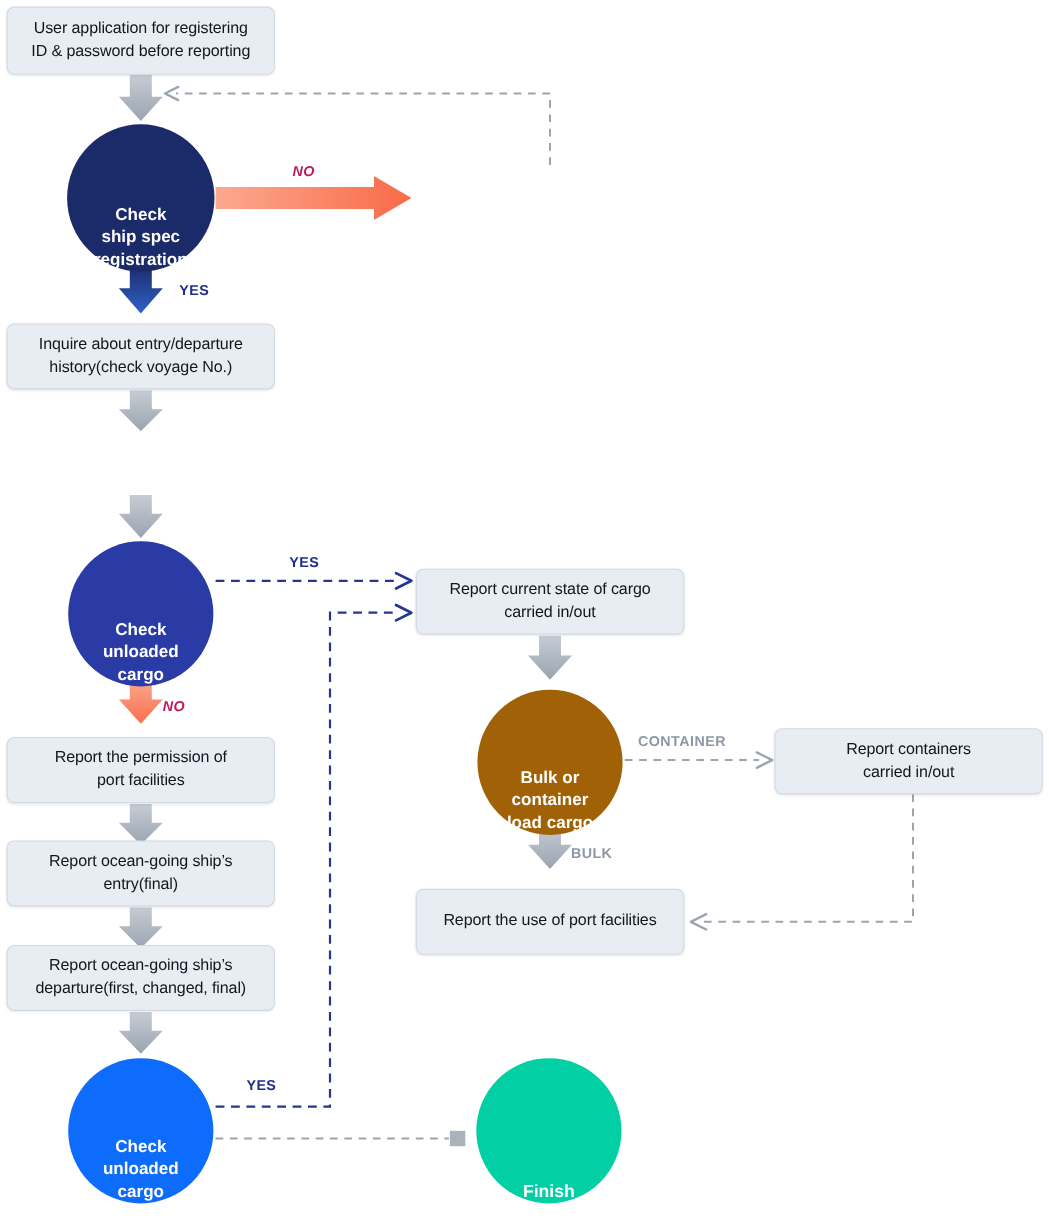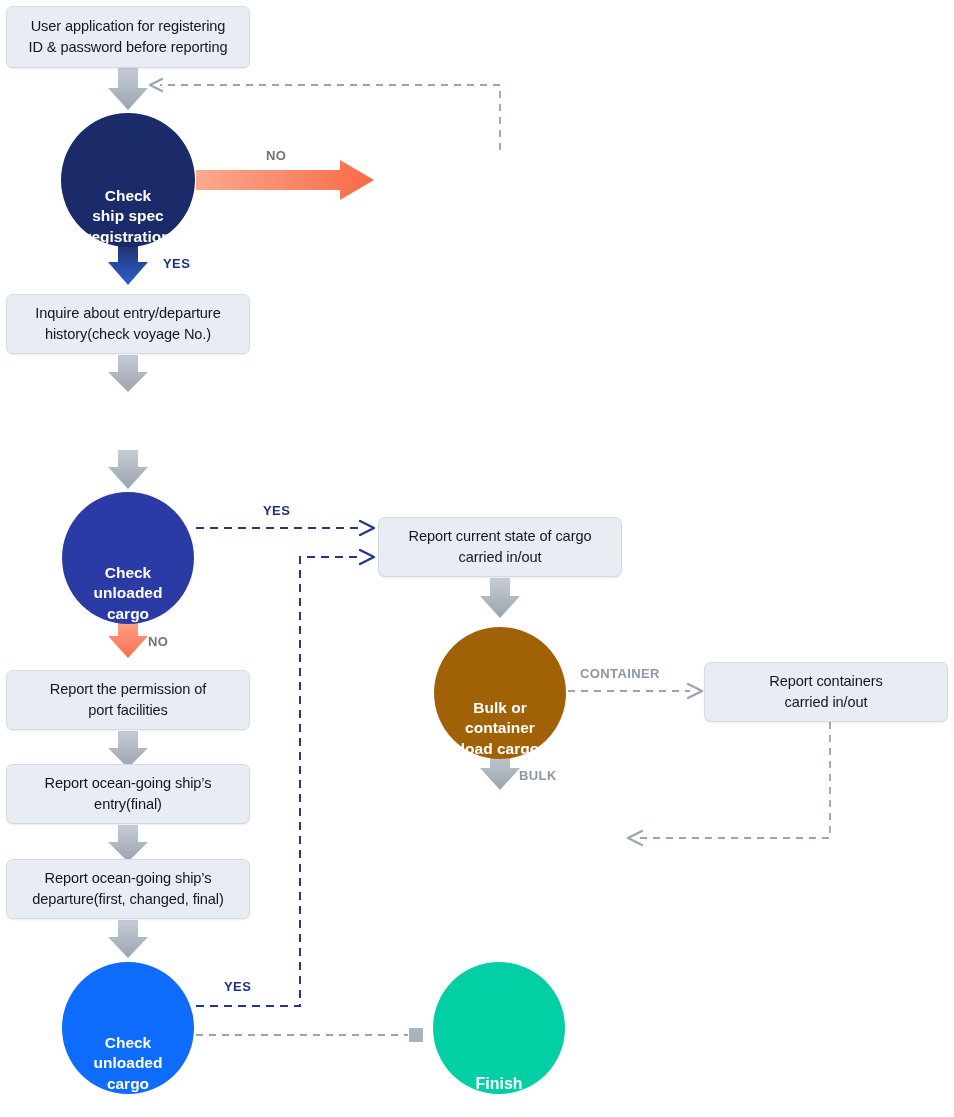--- a/index.html
+++ b/index.html
@@ -45,21 +45,21 @@
   svg.layer{position:absolute;left:0;top:0;width:954px;height:1117px;pointer-events:none;}
 
   
   .elabel{
     position:absolute;
     font-size:13px;
     font-weight:bold;
     letter-spacing:.4px;
     white-space:nowrap;
   }
-  .elabel.no{color:#737373;}
+  .elabel.no{color:#be185d;font-style:italic;}
   .elabel.yes{color:#1f2f86;}
   .elabel.gray{color:#8d97a5;}
 </style>
 </head>
 <body>
 
 <div id="stage">
 
   <svg class="layer" viewBox="0 0 954 1117">
     <defs>
@@ -203,20 +203,25 @@
     </div>
   </div>
 
   <div class="pbox" style="left:704px;top:662px;width:244px;height:60px;">
     <div>
       <span>Report containers</span><br>
       <span>carried in/out</span>
     </div>
   </div>
 
+  <div class="pbox" style="left:378px;top:808px;width:244px;height:60px;">
+    <div>
+      <span>Report the use of port facilities</span>
+    </div>
+  </div>
 
   <div class="pbox" style="left:6px;top:670px;width:244px;height:60px;">
     <div>
       <span>Report the permission of</span><br>
       <span>port facilities</span>
     </div>
   </div>
 
   <div class="pbox" style="left:6px;top:764px;width:244px;height:60px;">
     <div>

